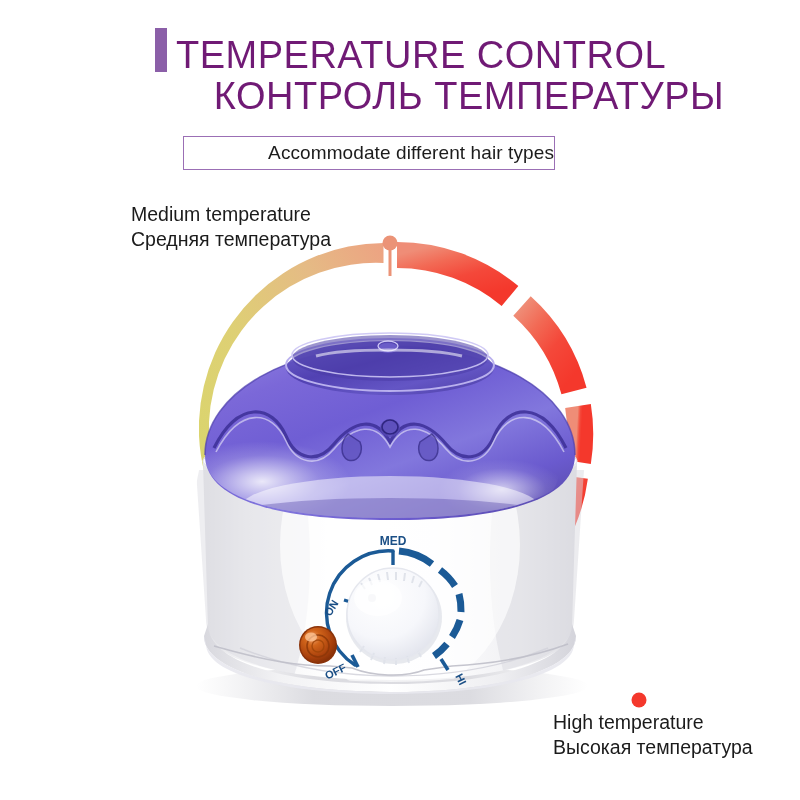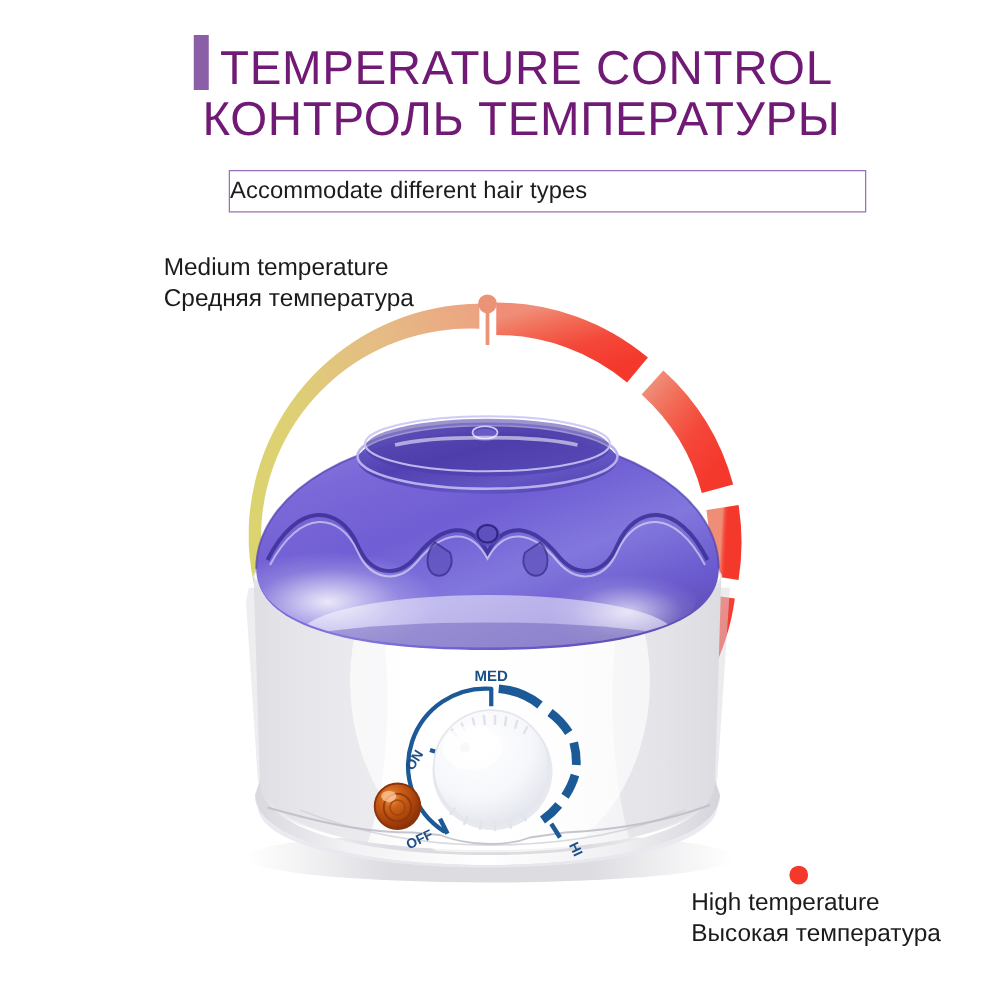--- a/index.html
+++ b/index.html
@@ -28,28 +28,28 @@
   }
   .title-en, .title-ru{
     font-family:"Liberation Sans", sans-serif;
     font-weight:400;
     color:#701a75;
     letter-spacing:0.5px;
     line-height:1.02;
     white-space:nowrap;
   }
   .title-en{ font-size:38px; }
-  .title-ru{ font-size:38px; margin-left:-14px; margin-top:2px; }
+  .title-ru{ font-size:38px; margin-left:-14px; margin-top:2px;text-align:center; }
 
   .subtitle-box{
     position:absolute; left:183px; top:136px;
-    width:510px; height:34px;
+    width:372px; height:34px;
     border:1.5px solid #9b6fb5;
     background:#ffffff;
-    display:flex; align-items:center; justify-content:flex-start;
+    display:flex; align-items:center; justify-content:flex-end;
   }
   .subtitle-box span{
     font-size:19px;
     color:#1c1c1c;
     letter-spacing:0.1px;
   }
 
   
   .callout{
     position:absolute;

